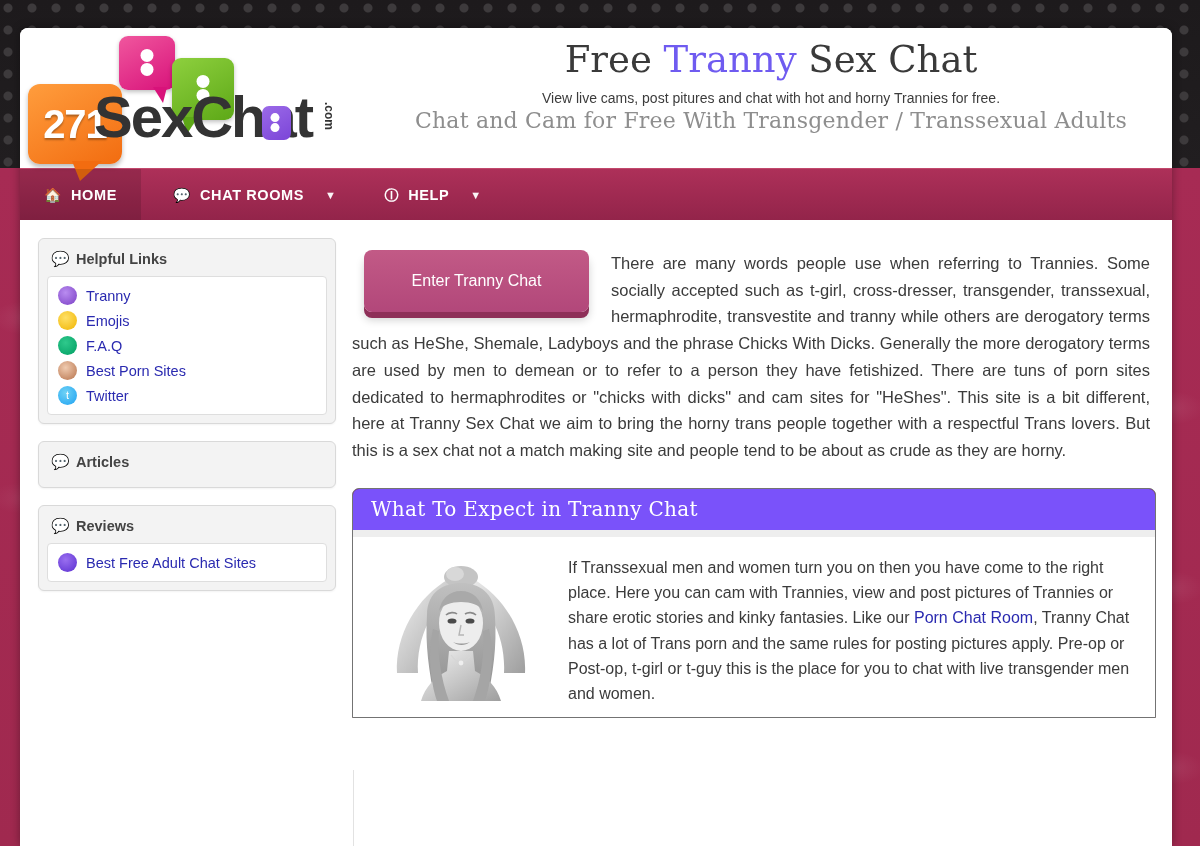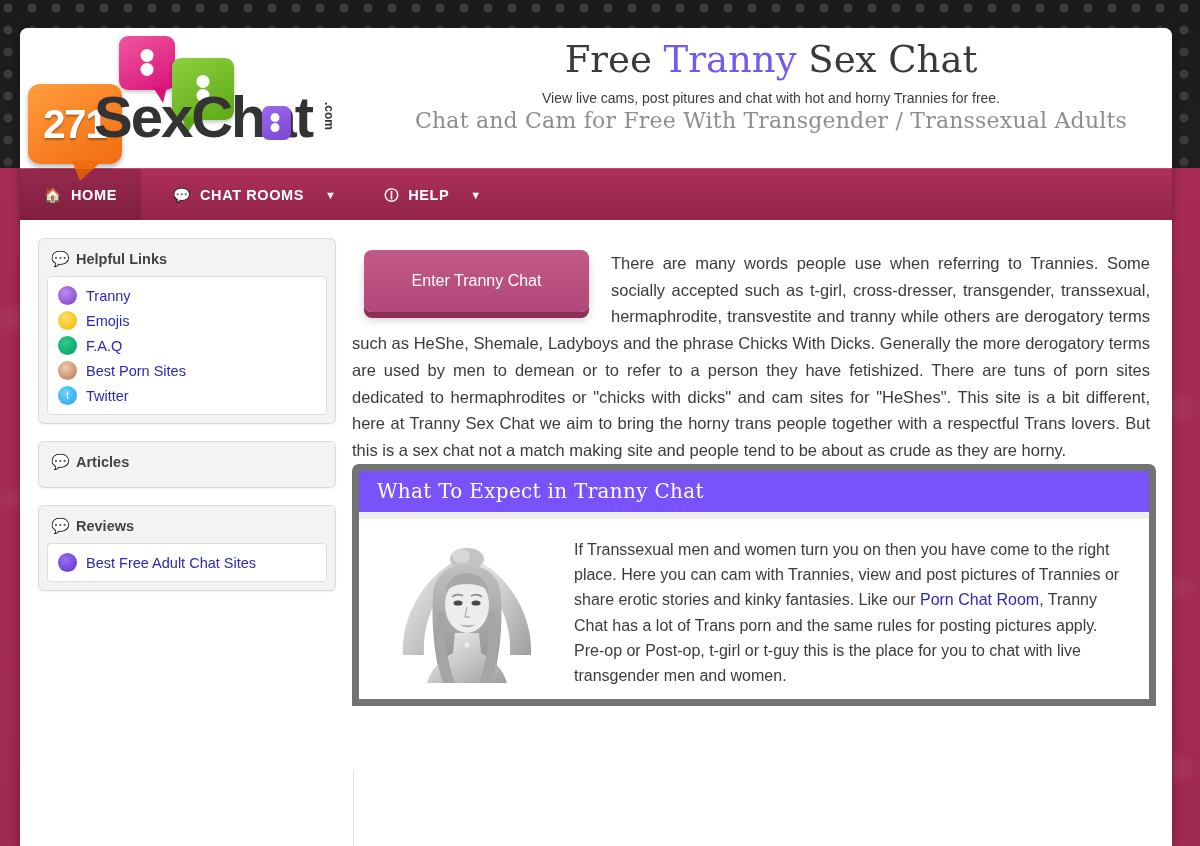--- a/index.html
+++ b/index.html
@@ -226,21 +226,22 @@
     font-family: "Liberation Sans", sans-serif;
   }
   #intro-text {
     font-size: 16.5px; line-height: 1.62; color: #3b3b3b;
     text-align: justify;
     margin: 0; padding-right: 6px;
   }
 
   
   #expect {
-    border: 7px solid #737373;
+    margin-top: 24px;
+    border: 1px solid #737373;
     border-radius: 7px 7px 0 0;
     overflow: hidden;
     background: #7f1d1d;
   }
   #expect-header {
     background: #7a52fa;
     color: #fff;
     font-family: "DejaVu Serif", serif;
     font-size: 20px;
     padding: 8px 18px 9px 18px;

